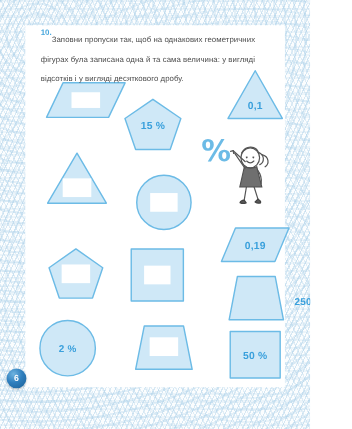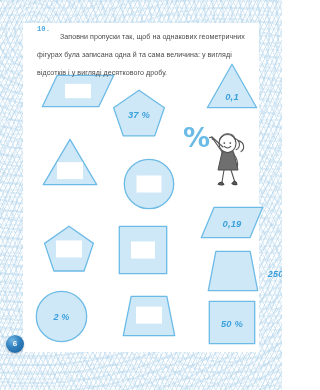--- a/index.html
+++ b/index.html
@@ -28,36 +28,35 @@
   #card{
     position:absolute;left:23px;top:23px;width:236px;height:329px;
     background:#ffffff;z-index:3;
   }
   
   #task{
     position:absolute;left:37px;top:25px;width:218px;z-index:6;
   }
   .task-num{
     color:#4aa8dd;font-weight:bold;font-size:7.2px;
-    float:left;margin-right:10px;line-height:9.6px;font-family:Liberation Mono, monospace;
+    float:left;margin-right:0;line-height:9.6px;
   }
   .task-text{
     color:#4a4a4a;font-size:7.1px;line-height:9.6px;
     letter-spacing:.05px;text-align:left;
   }
   
   #shapes{position:absolute;inset:0;z-index:5;}
   .shape{position:absolute;}
   .shape svg{display:block;overflow:visible;}
   .lbl{
     position:absolute;color:#3aa0dc;font-weight:bold;
     font-size:9.4px;white-space:nowrap;
     transform:translate(-50%,-50%);
     letter-spacing:.2px;
-    font-style:italic;
   }
   .lbl.small{font-size:9px;}
   
   #pct{
     position:absolute;left:183px;top:124px;z-index:6;
     color:#6cbbe6;font-weight:bold;font-size:27px;
     font-family:"DejaVu Sans", sans-serif;
     line-height:1;
   }
   #girl{position:absolute;left:207px;top:128px;z-index:6;}
@@ -94,21 +93,21 @@
          <rect x="24" y="9.86" width="26" height="14.28" fill="#ffffff" stroke="none"></rect>
        </svg>
     </div>
     <div class="shape" style="left: 111px; top: 89px; width: 56px; height: 53px;">
       <svg width="56" height="53" viewBox="0 0 56 53">
          <g fill="#cfe8f7" stroke="#6cbbe6" stroke-width="1.3" stroke-linejoin="round">
            <polygon points="28.0,1.3 53.4,18.7 43.7,46.9 12.3,46.9 2.6,18.7"></polygon>
          </g>
 
        </svg>
-      <div class="lbl" style="left: 28px; top: 24.91px;">37 %</div>
+      <div class="lbl" style="left: 28px; top: 24.91px;">15 %</div>
     </div>
     <div class="shape" style="left: 206px; top: 63px; width: 52px; height: 46px;">
       <svg width="52" height="46" viewBox="0 0 52 46">
          <g fill="#cfe8f7" stroke="#6cbbe6" stroke-width="1.3" stroke-linejoin="round">
            <polygon points="26,1.3 50.7,44.7 1.3,44.7"></polygon>
          </g>
 
        </svg>
       <div class="lbl" style="left: 26px; top: 33.12px;">0,1</div>
     </div>

